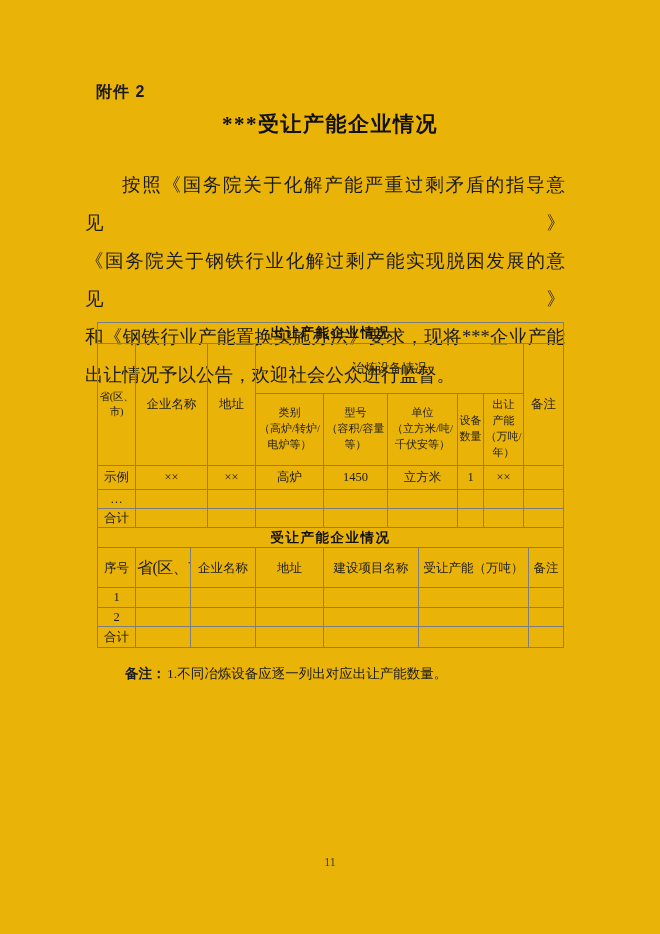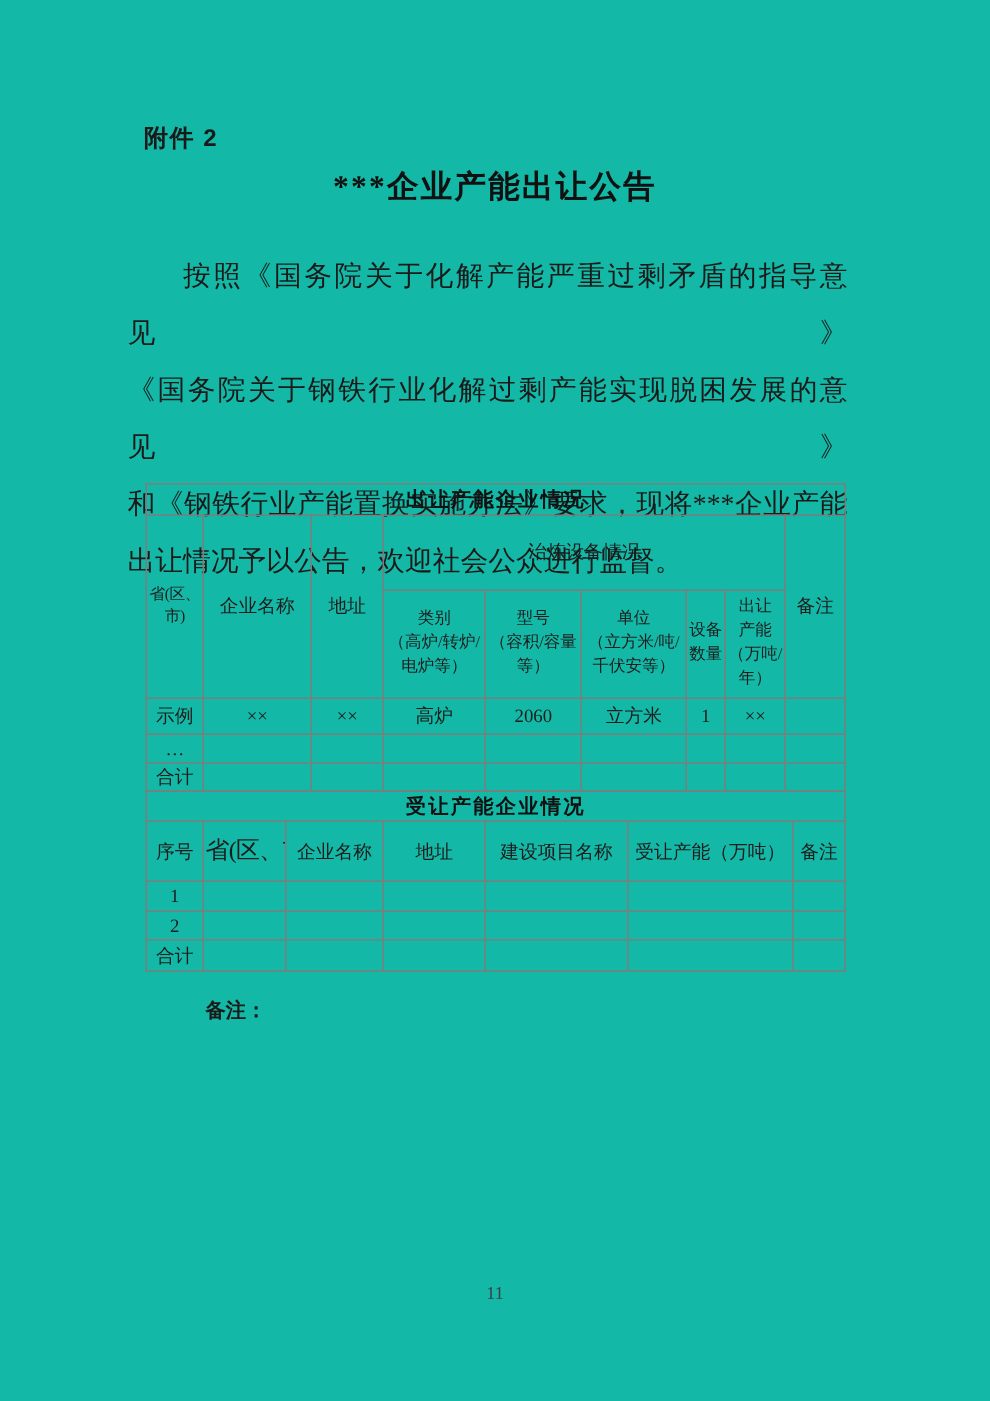--- a/index.html
+++ b/index.html
@@ -1,21 +1,21 @@
 <!DOCTYPE html>
 <html><head>
 <meta charset="utf-8">
 <style>
   html, body { margin: 0; padding: 0; }
   body { background: #ffffff; }
   .page {
     position: relative;
     width: 660px;
     height: 934px;
-    background: #14b8a6;
+    background: #eab308;
     overflow: hidden;
     font-family: "Liberation Serif", "DejaVu Serif", serif;
     color: #1c1c1c;
   }
   .attachment-label {
     position: absolute;
     left: 96px;
     top: 82px;
     font-size: 16px;
     font-weight: 700;
@@ -93,21 +93,20 @@
 
   .notes {
     position: absolute;
     left: 125px;
     top: 664px;
     width: 450px;
     display: flex;
     font-size: 13.5px;
     line-height: 19px;
     color: #1a1a1a;
-    margin-left: 12px;
   }
   .notes-label {
     font-weight: 700;
     white-space: nowrap;
     width: 42px;
     flex: 0 0 42px;
   }
   .notes-items { width: 408px; }
   .note-item { text-align: justify; }
 
@@ -121,21 +120,21 @@
     color: #3a3f4a;
   }
 </style>
 </head>
 <body>
 
 <div class="page">
 
   <div class="attachment-label">附件 2</div>
 
-  <div class="doc-title">***企业产能出让公告</div>
+  <div class="doc-title">***受让产能企业情况</div>
 
   <div class="body-paragraph">
     <div class="para-line justify-full indent">按照《国务院关于化解产能严重过剩矛盾的指导意见》</div>
     <div class="para-line justify-full">《国务院关于钢铁行业化解过剩产能实现脱困发展的意见》</div>
     <div class="para-line justify-full">和《钢铁行业产能置换实施办法》要求，现将***企业产能</div>
     <div class="para-line">出让情况予以公告，欢迎社会公众进行监督。</div>
   </div>
 
   <div class="tables-wrap">
 
@@ -178,21 +177,21 @@
         <td class="subhdr">出让
 产能
 （万吨/
 年）</td>
       </tr>
       <tr class="h24">
         <td>示例</td>
         <td>××</td>
         <td>××</td>
         <td>高炉</td>
-        <td>2060</td>
+        <td>1450</td>
         <td>立方米</td>
         <td>1</td>
         <td>××</td>
         <td></td>
       </tr>
       <tr class="h16">
         <td>…</td>
         <td></td>
         <td></td>
         <td></td>
@@ -267,18 +266,19 @@
         <td></td>
       </tr>
     </tbody>
       </table>
 
   </div>
 
   <div class="notes">
     <div class="notes-label">备注：</div>
     <div class="notes-items">
+      <div class="note-item">1.不同冶炼设备应逐一列出对应出让产能数量。</div>
     </div>
   </div>
 
   <div class="page-number">11</div>
 
 </div>
 
 </body></html>

